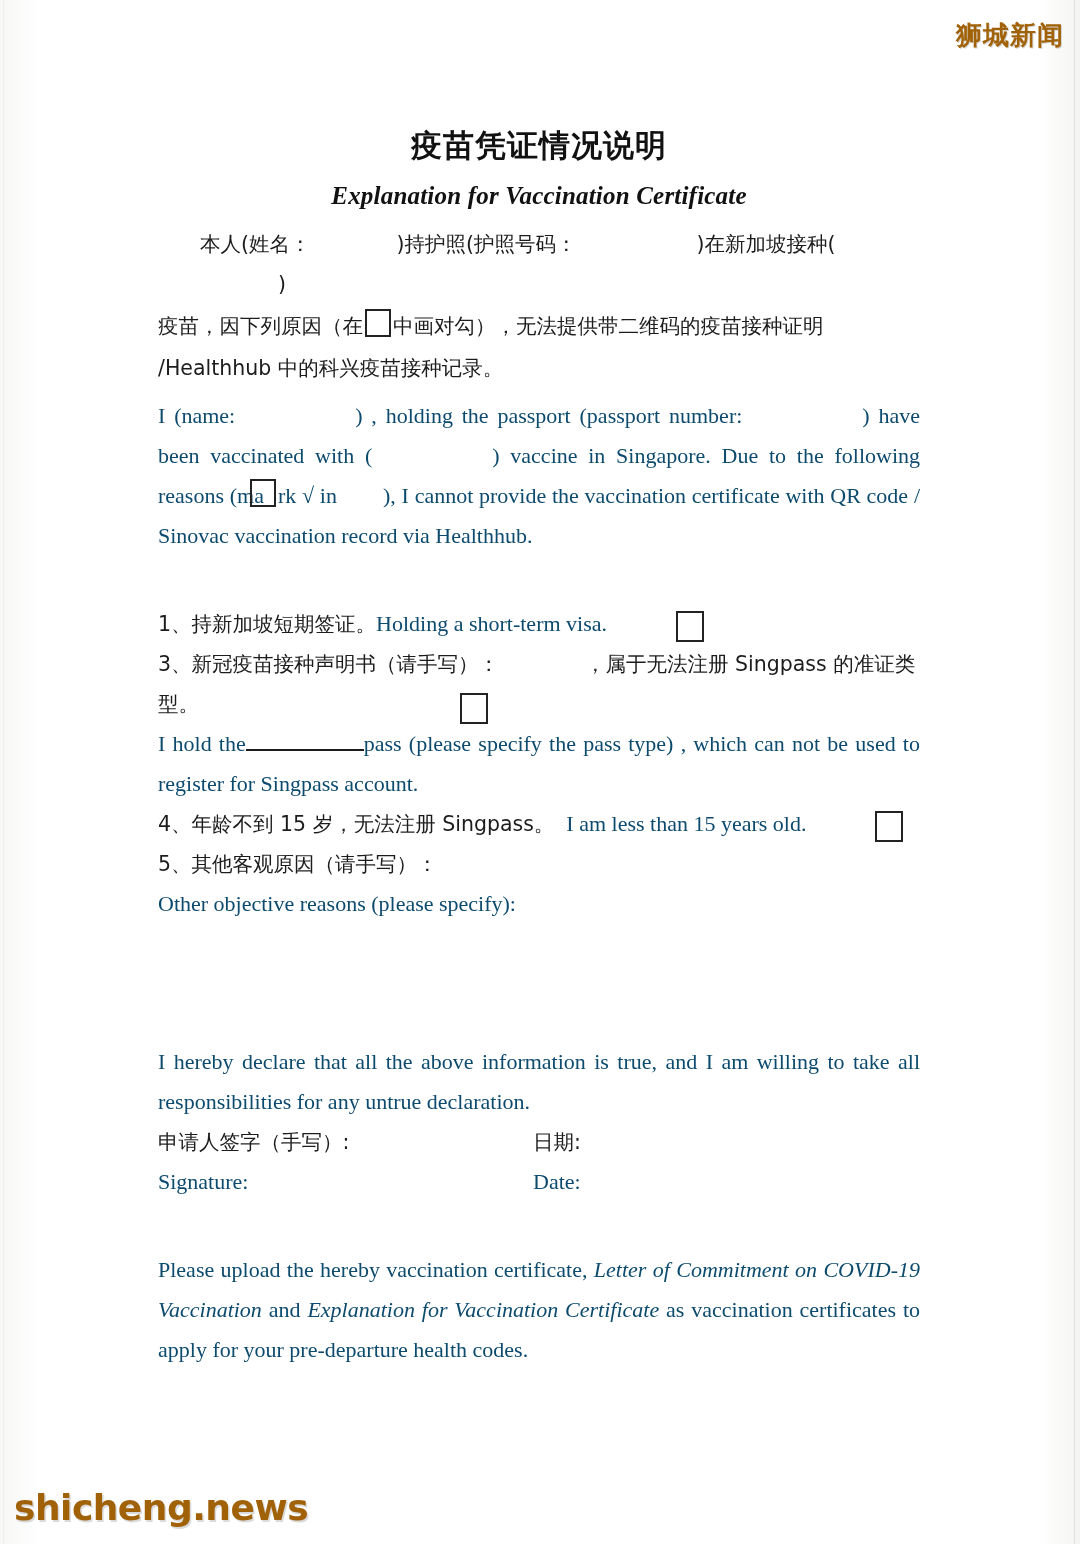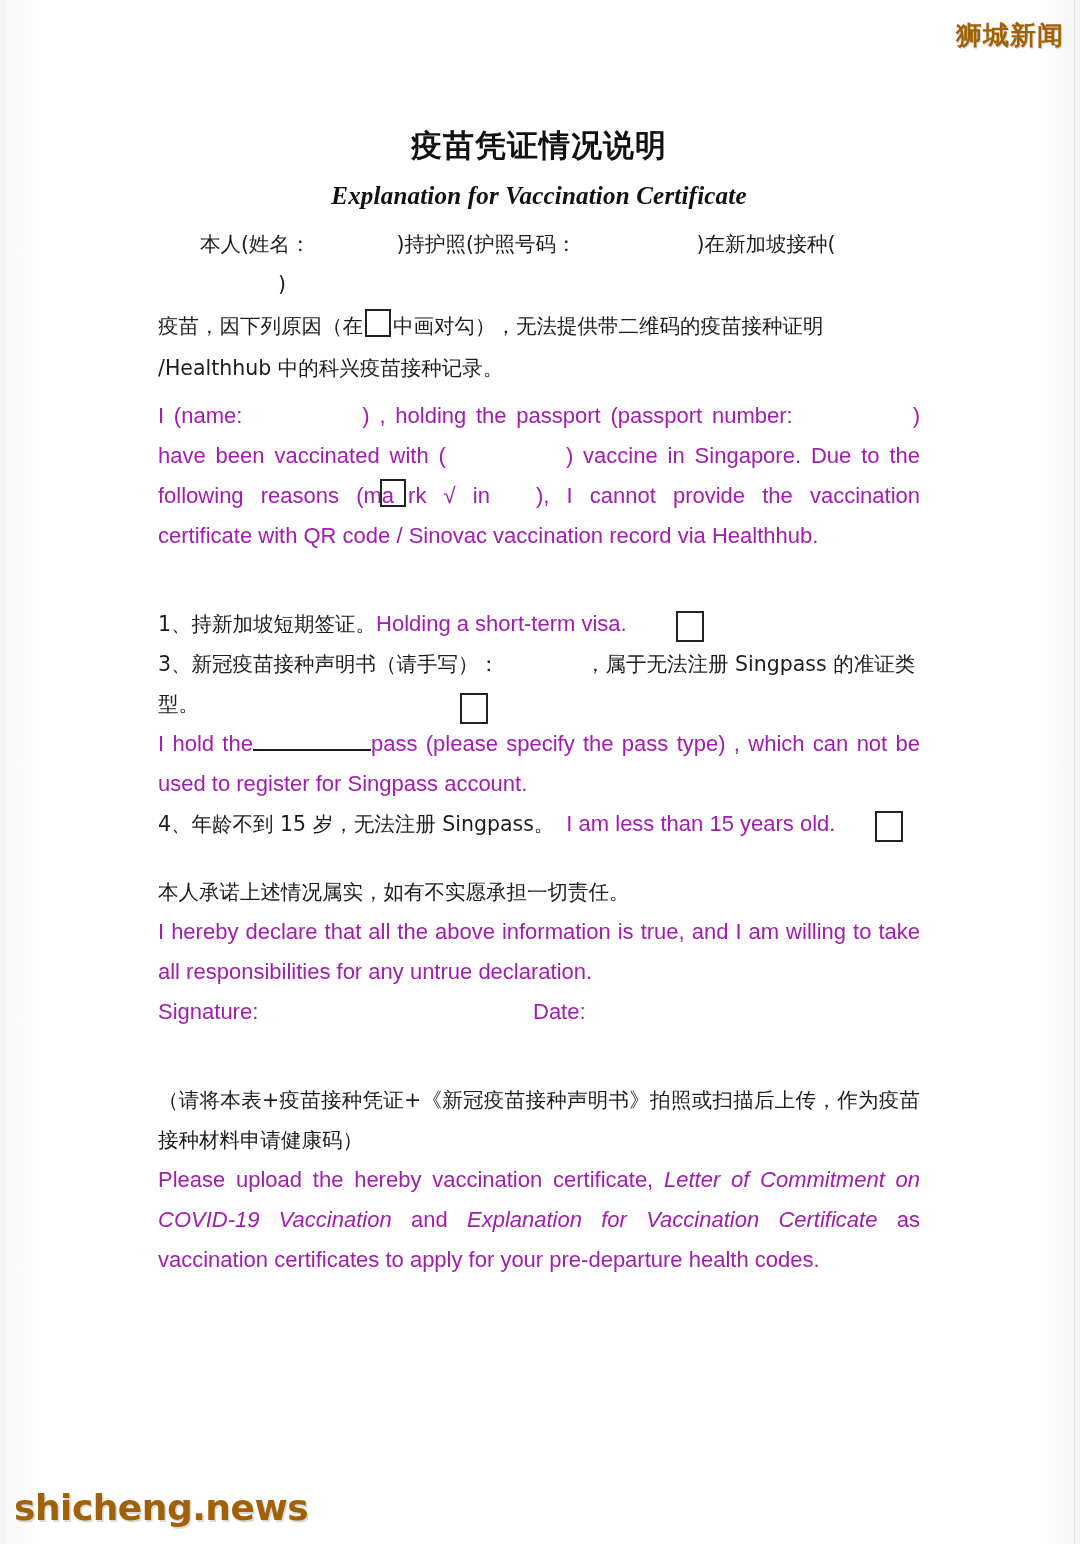--- a/index.html
+++ b/index.html
@@ -68,24 +68,24 @@
     letter-spacing: 0.2px;
   }
 
   .cn {
     font-family: "DejaVu Sans", "Liberation Sans", sans-serif;
     font-size: 20.5px;
     line-height: 40px;
     color: #1c1c1c;
   }
   .en {
-    font-family: Liberation Sans, sans-serif;
+    font-family: Liberation Serif, serif;
     font-size: 22px;
     line-height: 40px;
-    color: #a21caf;
+    color: #0c4a6e;
   }
   .justify { text-align: justify; text-align-last: left; }
 
   .blank-sm { display: inline-block; width: 46px; }
   .blank-md { display: inline-block; width: 86px; }
   .blank-lg { display: inline-block; width: 120px; }
 
   .ul-blank {
     display: inline-block;
     width: 118px;
@@ -186,35 +186,44 @@
     <div class="box-free" style="left:302px; top:49px;"></div>
   </div>
 
   <div style="position:relative">
     <div class="cn">
       <span>4、</span><span>年龄不到 15 岁，无法注册 Singpass。</span><span style="display:inline-block;width:12px"></span><span class="en">I am less than 15 years old.</span>
     </div>
     <div class="box-free" style="left:717px; top:7px;"></div>
   </div>
 
+  <div style="position:relative">
+    <div class="cn">
+      <span>5、</span><span>其他客观原因（请手写）：</span>
+    </div>
+    <div class="en">Other objective reasons (please specify):</div>
+    <div style="height:90px"></div>
+  </div>
 
   <div style="height:28px"></div>
-  <div class="cn">本人承诺上述情况属实，如有不实愿承担一切责任。</div>
   <div class="en justify">I hereby declare that all the above information is true, and I am willing to take all responsibilities for any untrue declaration.</div>
 
   <div style="position:relative">
+    <div class="cn">
+      <span>申请人签字（手写）:</span>
+      <span style="position:absolute;left:375px">日期:</span>
+    </div>
     <div class="en">
       <span>Signature:</span>
       <span style="position:absolute;left:375px">Date:</span>
     </div>
     <div style="height:0"></div>
   </div>
 
   <div class="sect-gap-lg"></div>
-  <div class="cn justify">（请将本表+疫苗接种凭证+《新冠疫苗接种声明书》拍照或扫描后上传，作为疫苗接种材料申请健康码）</div>
   <div class="en justify">
     <span>Please upload the hereby vaccination certificate, </span><span style="font-style:italic">Letter of Commitment on COVID-19 Vaccination</span><span> and </span><span style="font-style:italic">Explanation for Vaccination Certificate</span><span> as vaccination certificates to apply for your pre-departure health codes.</span>
   </div>
 
 </div>
 
 <div class="wm" id="wm-top">狮城新闻</div>
 <div class="wm" id="wm-bottom">shicheng.news</div>
 
 </body></html>

